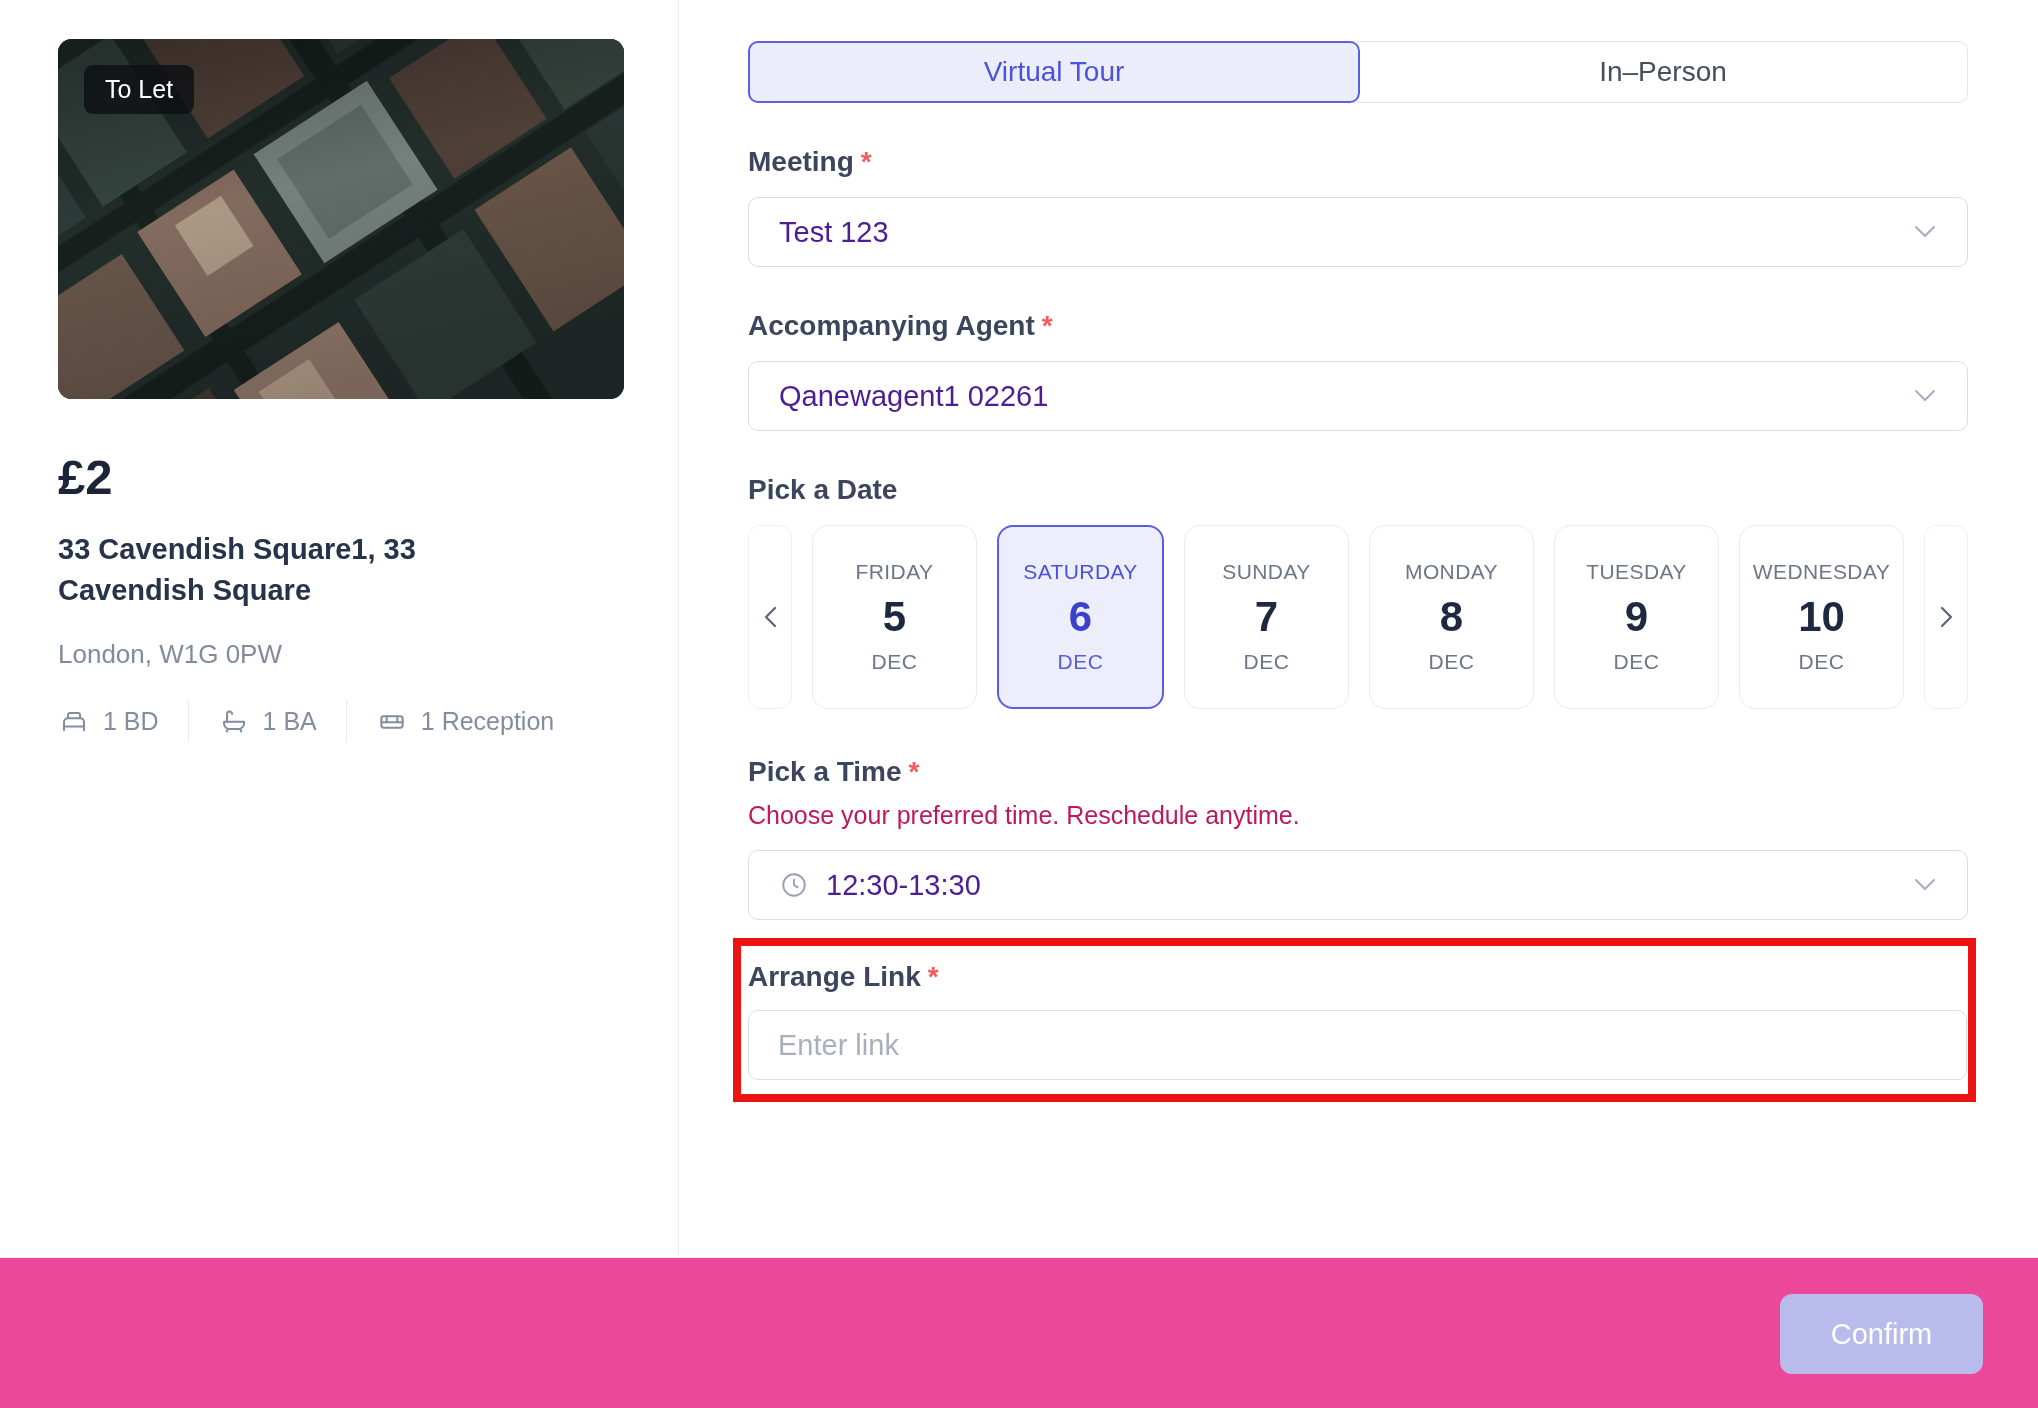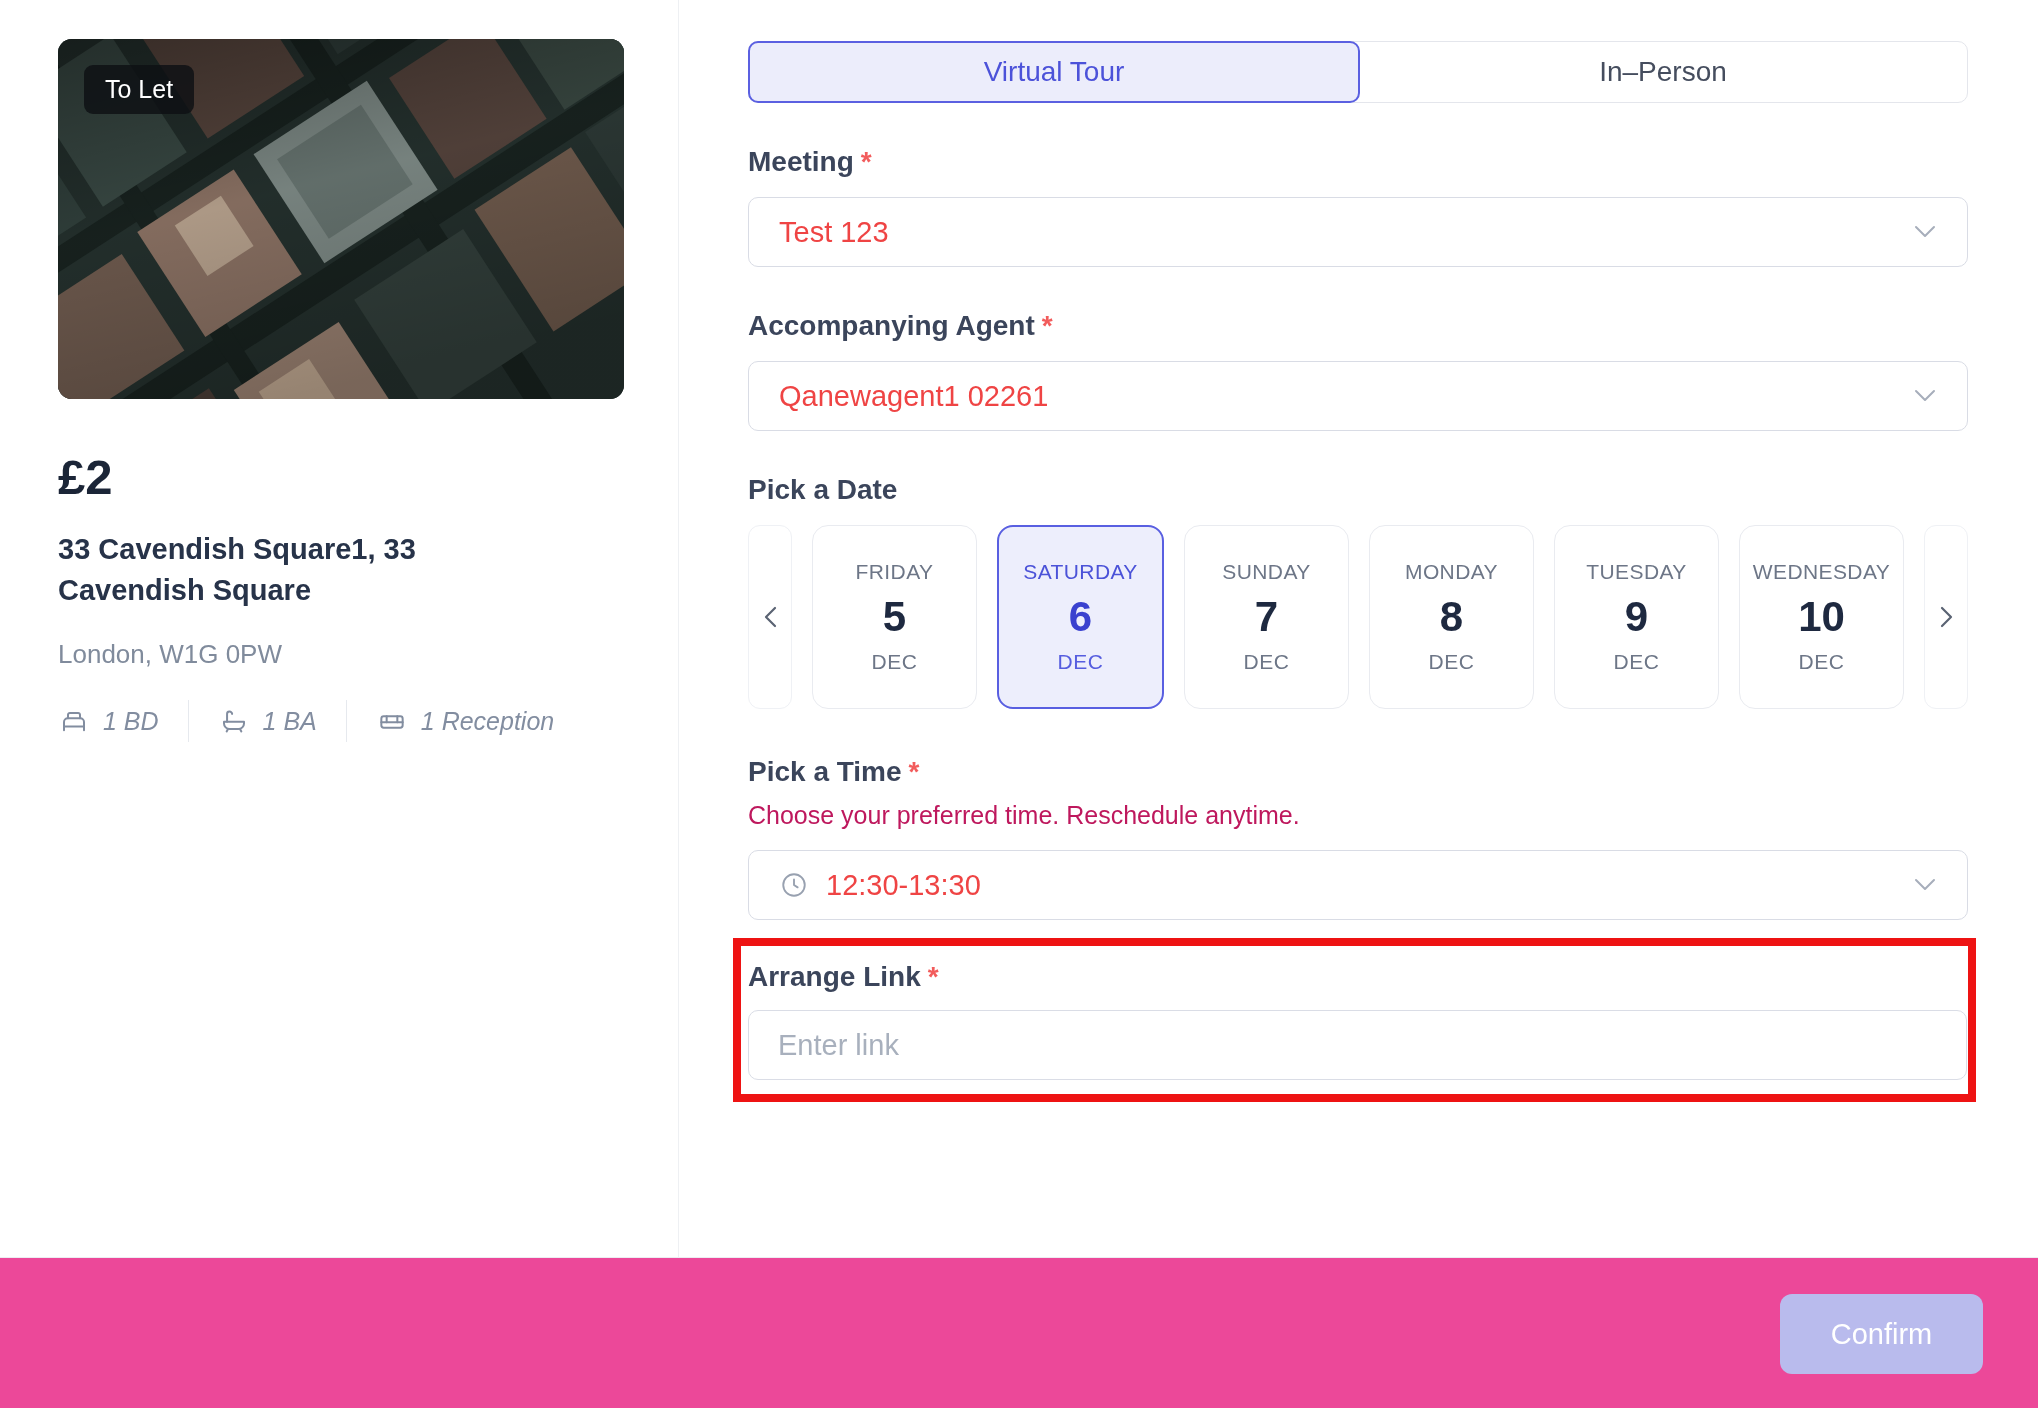--- a/index.html
+++ b/index.html
@@ -32,21 +32,21 @@
   .photo { position: relative; width: 566px; height: 360px; border-radius: 14px; overflow: hidden; background: #24302d; }
   .photo svg.city { display: block; width: 100%; height: 100%; }
   .badge {
     position: absolute; top: 26px; left: 26px;
     background: rgba(13,16,20,.82); color: #fff;
     font-size: 25px; line-height: 1; padding: 12px 21px; border-radius: 9px;
   }
   .price { margin-top: 50px; font-size: 49px; font-weight: bold; color: #1b2537; }
   .address { margin-top: 24px; font-size: 29px; font-weight: bold; color: #273349; line-height: 41px; max-width: 470px; }
   .location { margin-top: 28px; font-size: 26px; color: #808b9c; }
-  .amenities { margin-top: 30px; display: flex; align-items: center; color: #828da0; font-size: 25px; font-style: italic; }
+  .amenities { margin-top: 30px; display: flex; align-items: center; color: #828da0; font-size: 25px; }
   .amenity { display: flex; align-items: center; gap: 13px; white-space: nowrap; }
   .amenity svg { width: 32px; height: 32px; flex: none; }
   .amen-div { width: 1px; height: 42px; background: #e6e9ee; margin: 0 29px; flex: none; }
 
   
   .right { flex: 1; padding: 41px 70px 0 69px; min-width: 0; }
 
   .tabs { display: flex; height: 62px; border: 1px solid #e4e6ec; border-radius: 10px; background: #fff; }
   .tab {
     flex: 1; display: flex; align-items: center; justify-content: center;
@@ -56,21 +56,21 @@
     background: #ecedfb; border: 2px solid #5b60e1; color: #4c52d9;
     margin: -1px; font-weight: 500;
   }
 
   .field-label { margin-top: 42px; font-size: 28px; font-weight: bold; color: #3b455b; line-height: 34px; }
   .req { color: #f25c5c; margin-left: 7px; font-weight: bold; }
 
   .select {
     margin-top: 18px; height: 70px; border: 1px solid #d9dce5; border-radius: 10px;
     display: flex; align-items: center; padding: 0 30px;
-    font-size: 29px; color: #ef4444; background: #fff; cursor: pointer;
+    font-size: 29px; color: #4c1d95; background: #fff; cursor: pointer;
   }
   .select .chev { margin-left: auto; color: #a7aebb; display: flex; }
   .select .clock { margin-right: 17px; color: #98a1b0; display: flex; }
 
   .date-row { margin-top: 18px; display: flex; gap: 20px; height: 184px; }
   .date-nav {
     flex: none; width: 44px; border: 1px solid #eff1f5; border-radius: 12px;
     display: flex; align-items: center; justify-content: center;
     color: #5a6373; background: #fff; cursor: pointer;
   }

